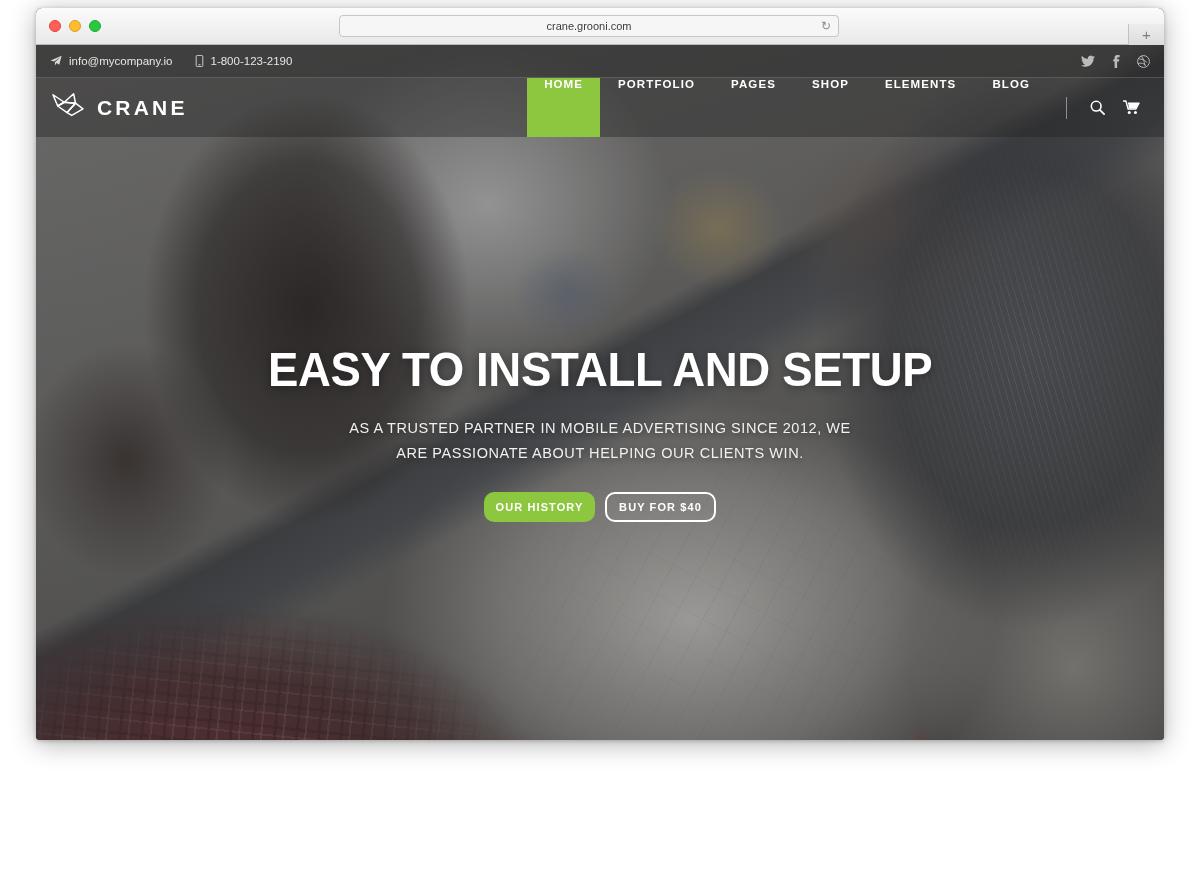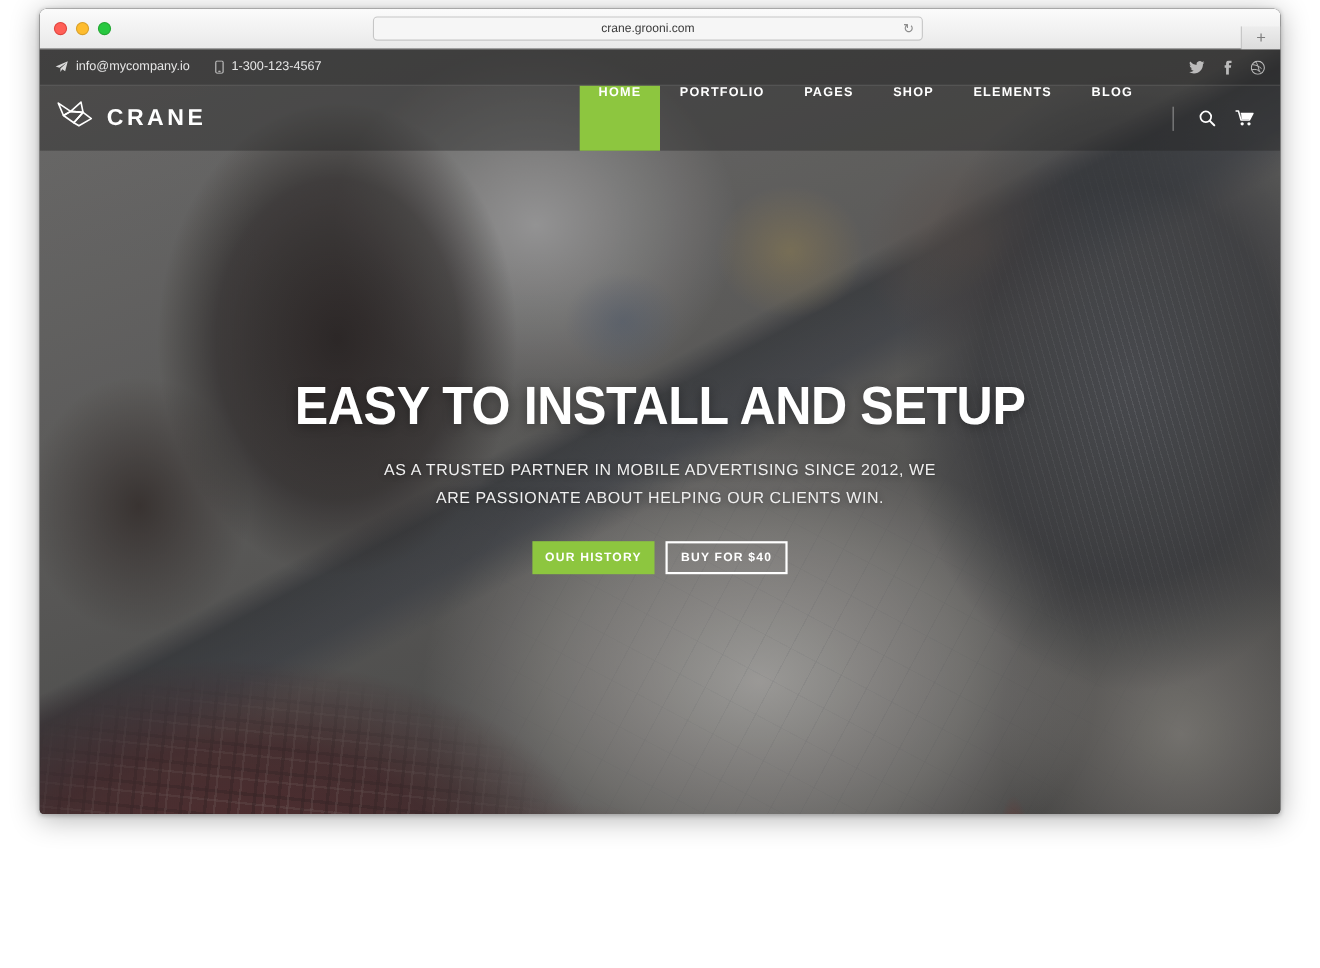--- a/index.html
+++ b/index.html
@@ -156,21 +156,21 @@
     text-shadow:0 2px 10px rgba(0,0,0,.35);
   }
   #hero-sub{
     margin-top:22px; color:#f0f0f0; font-size:14.5px;
     letter-spacing:.55px; line-height:1.72; max-width:520px;
     text-shadow:0 1px 6px rgba(0,0,0,.4);
   }
   #hero-buttons{ margin-top:26px; display:flex; gap:10px; }
   .btn{
     height:30px; display:flex; align-items:center; justify-content:center;
-    font-size:11px; font-weight:bold; letter-spacing:1.1px; color:#fff;
+    font-size:11px; font-weight:bold; letter-spacing:1.1px; color:#fff;border-radius:10px;
   }
   #btn-primary{ background:#8dc63f; width:111px; }
   #btn-secondary{ border:2px solid #fff; width:111px; background:rgba(255,255,255,.04); }
 </style>
 </head>
 <body>
 
 <div id="browser-window">
 
   <div id="browser-chrome">
@@ -209,21 +209,21 @@
         <span>info@mycompany.io</span>
       </div>
 
       <div class="contact-group">
         <span class="ico">
           <svg width="9" height="12" viewBox="0 0 10 16">
               <rect x="0.6" y="0.6" width="8.8" height="14.8" rx="1.4" fill="none" stroke="#e6e6e6" stroke-width="1.2"></rect>
               <rect x="3.4" y="12.4" width="3.2" height="1.2" rx="0.6" fill="#e6e6e6"></rect>
             </svg>
         </span>
-        <span>1-300-123-4567</span>
+        <span>1-800-123-2190</span>
       </div>
 
       <div id="social-group">
         <span class="sico">
           <svg width="14" height="13" viewBox="0 0 16 14">
               <path d="M16 1.7a6.4 6.4 0 01-1.9.5A3.3 3.3 0 0015.5.4a6.6 6.6 0 01-2.1.8A3.3 3.3 0 007.8 4.2 9.3 9.3 0 011.1.6 3.3 3.3 0 002.1 5 3.2 3.2 0 01.6 4.6a3.3 3.3 0 002.6 3.2 3.3 3.3 0 01-1.5.1 3.3 3.3 0 003 2.3A6.6 6.6 0 010 11.6a9.3 9.3 0 005 1.5c6.1 0 9.4-5 9.4-9.4v-.4A6.7 6.7 0 0016 1.7z" fill="#dcdcdc"></path>
             </svg>
         </span>
         <span class="sico">
           <svg width="8" height="13" viewBox="0 0 9 16">

